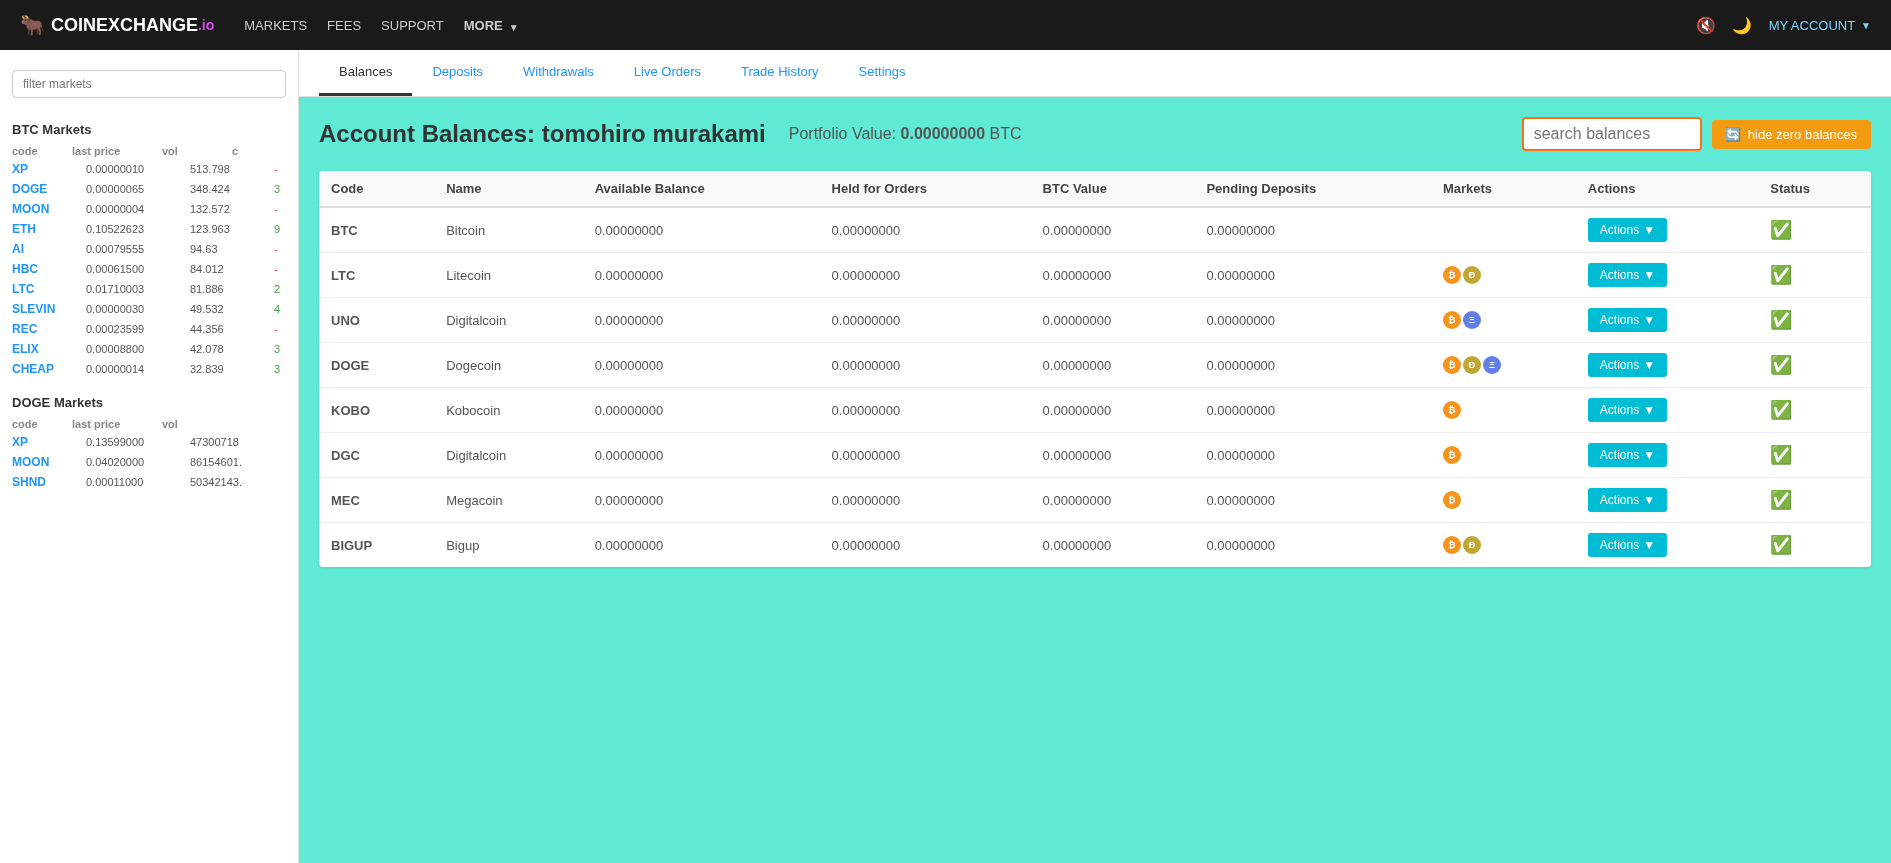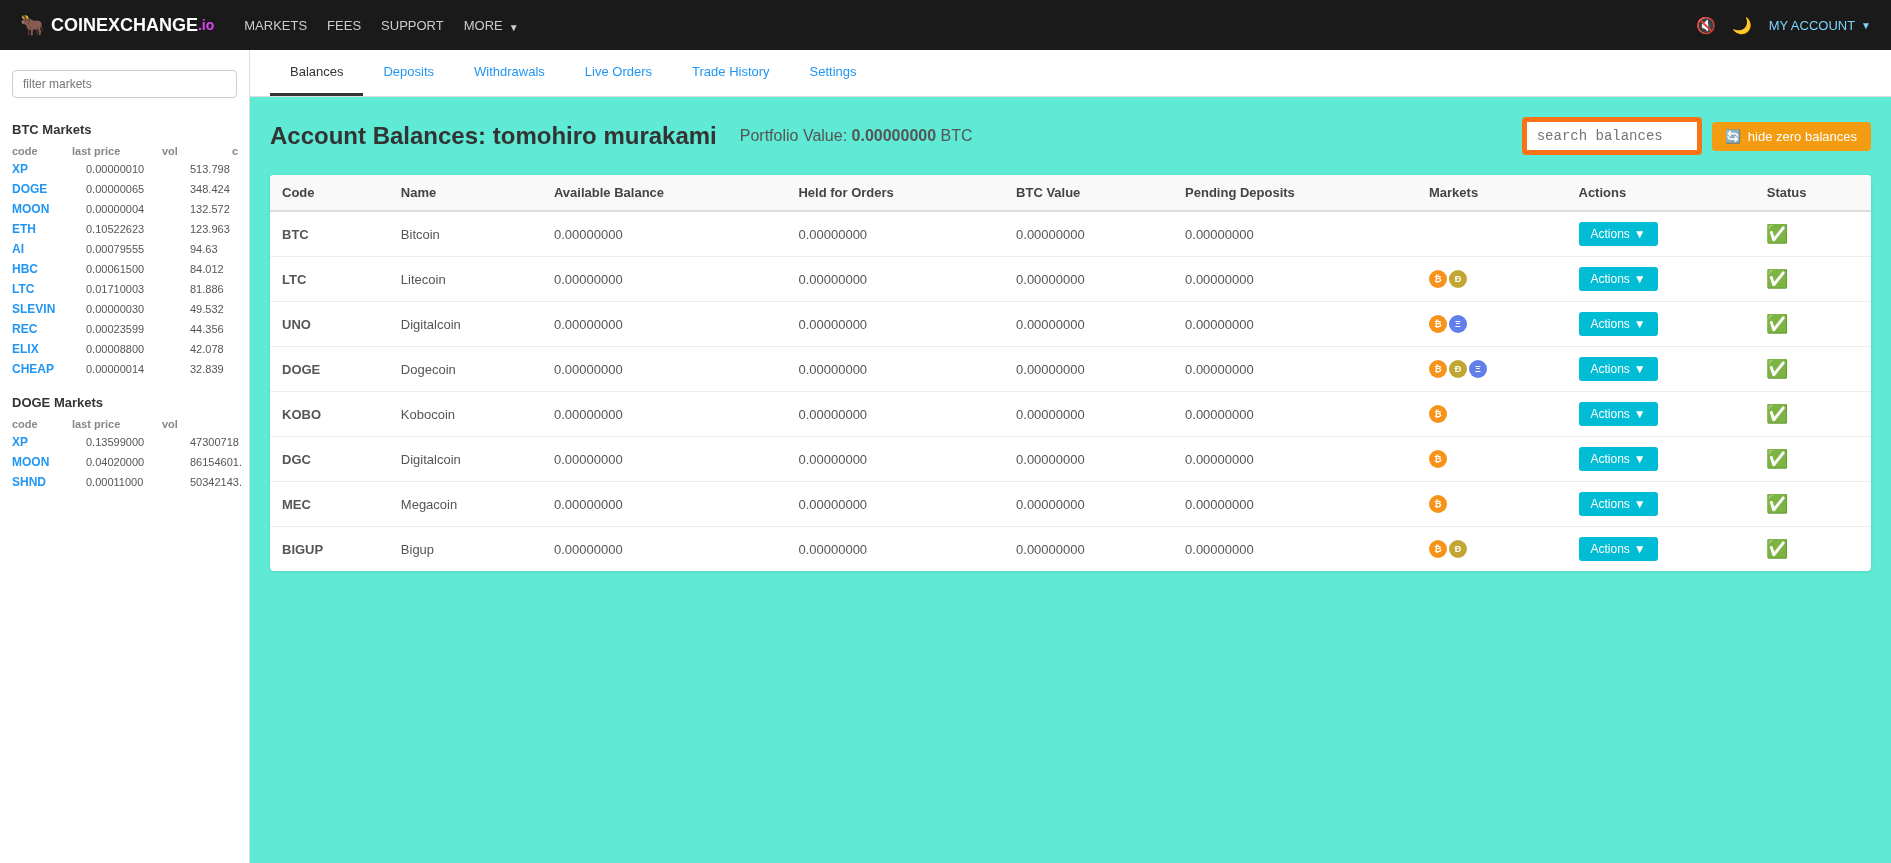--- a/index.html
+++ b/index.html
@@ -37,20 +37,21 @@
     .nav-link {
       color: #ccc;
       text-decoration: none;
       font-size: 13px;
       padding: 5px 0;
     }
     .nav-more {
       display: flex;
       align-items: flex-end;
       gap: 4px;
+      font-weight: bold;
     }
     .nav-right {
       display: flex;
       align-items: center;
       gap: 16px;
       color: #ccc;
     }
     .nav-icon { font-size: 16px; cursor: pointer; }
     .my-account {
       color: #7dd3fc;
@@ -62,21 +63,21 @@
     }
 
     
     .main-layout {
       display: flex;
       min-height: calc(100vh - 50px);
     }
 
     
     .sidebar {
-      width: 250px;
+      width: 299px;
       background: #fff;
       border-right: 1px solid #ddd;
       padding: 12px 0;
       flex-shrink: 0;
     }
     .sidebar-filter {
       padding: 8px 12px;
     }
     .sidebar-filter input {
       width: 100%;
@@ -166,26 +167,25 @@
       flex: 1;
     }
     .portfolio-btc { font-weight: bold; }
     .balance-controls {
       display: flex;
       align-items: center;
       gap: 10px;
     }
     .search-balances-input {
       padding: 6px 10px;
-      border: 5px solid #f97316;
+      border: 2px solid #f97316;
       border-radius: 4px;
-      font-size: 14px;
+      font-size: 16px;
       width: 180px;
       outline: none;
-      font-family: Liberation Mono, monospace;
     }
     .hide-zero-btn {
       background: #f39c12;
       color: #fff;
       border: none;
       padding: 7px 14px;
       border-radius: 4px;
       font-size: 13px;
       cursor: pointer;
       display: flex;

